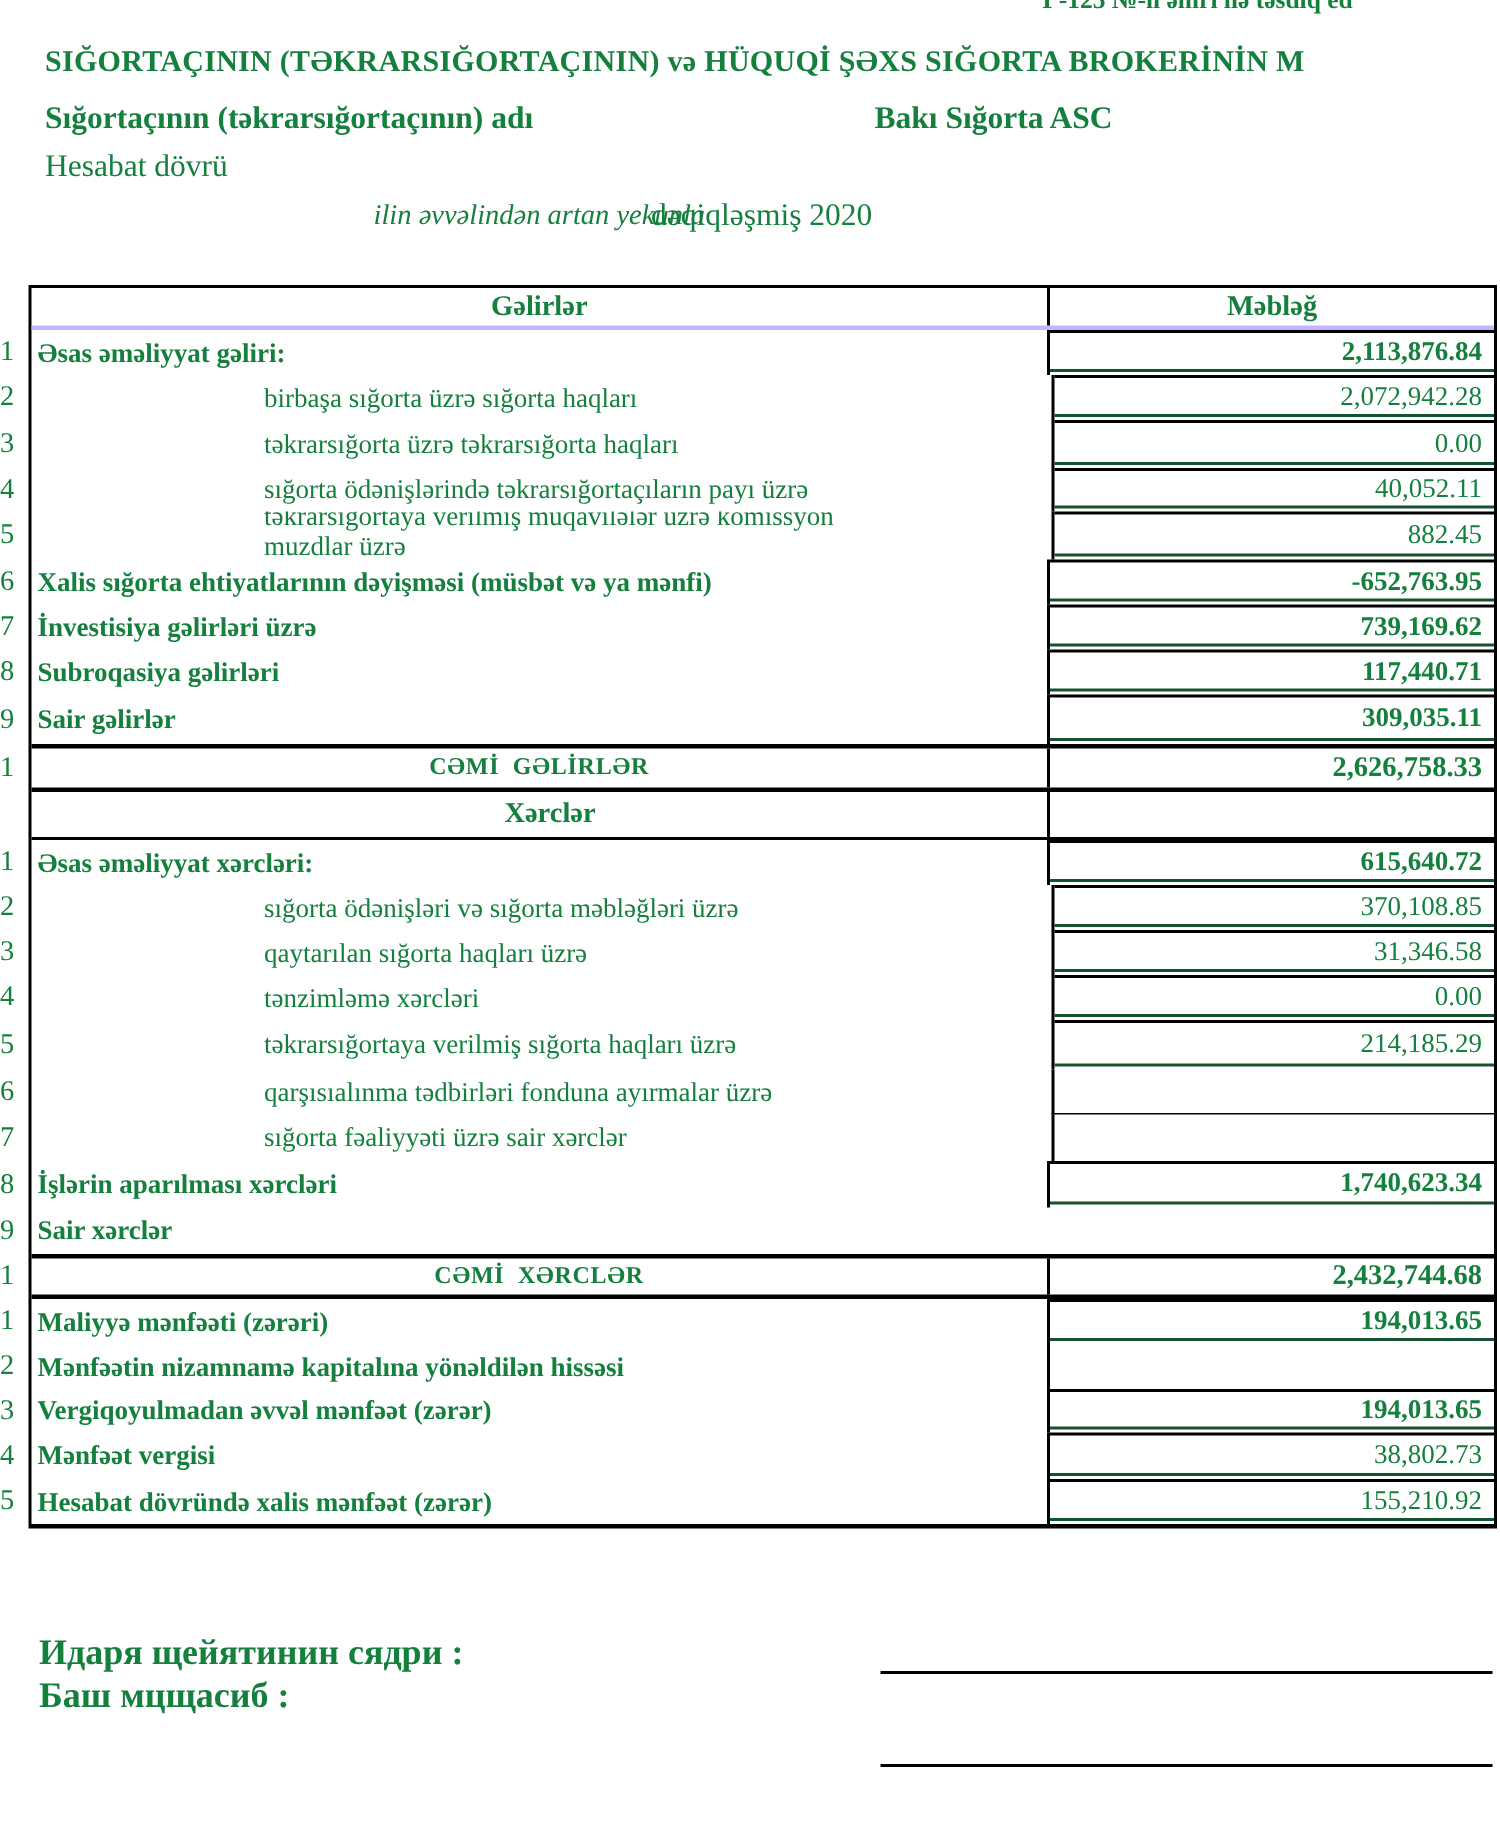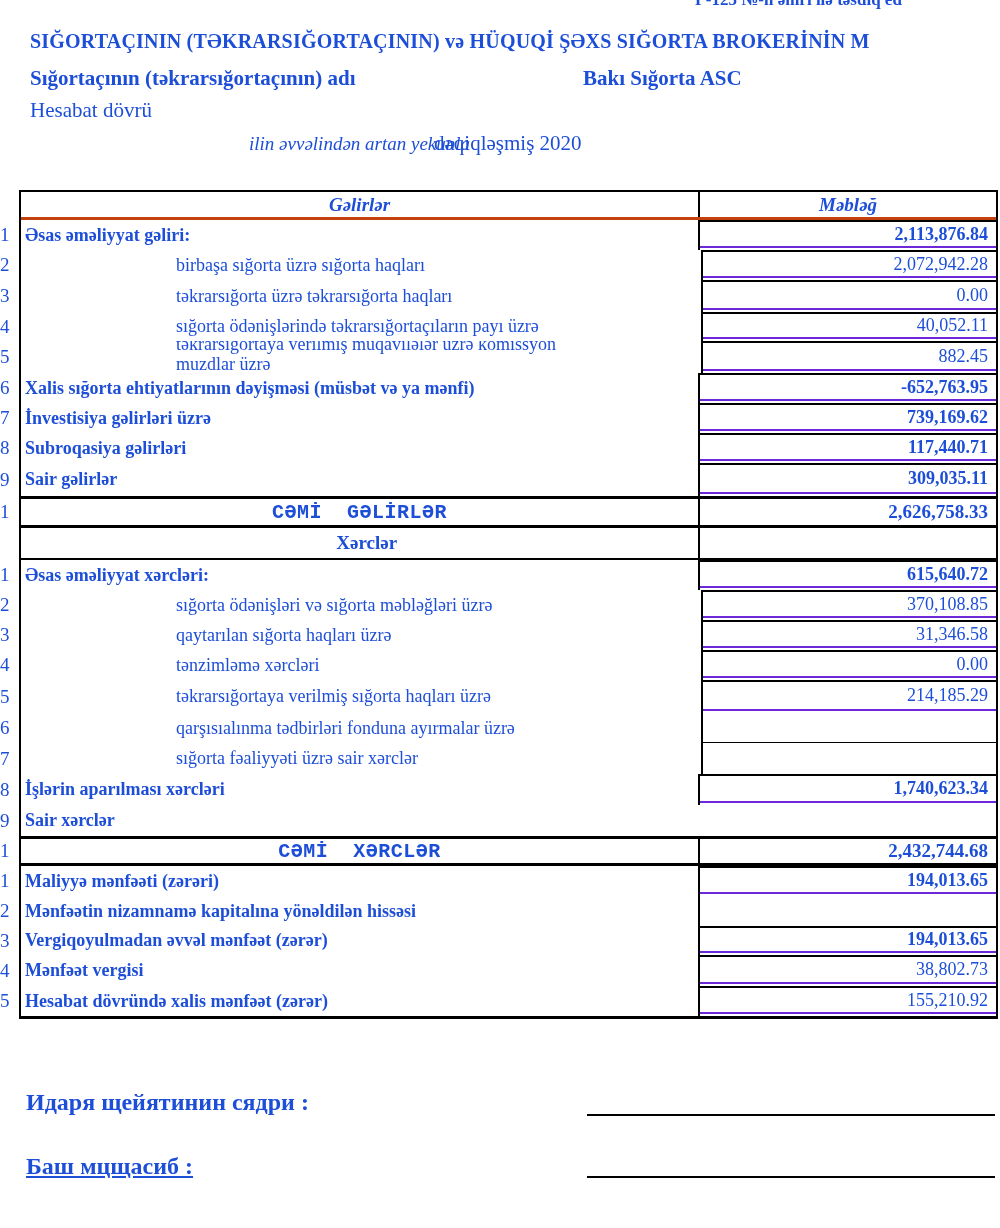--- a/index.html
+++ b/index.html
@@ -1,46 +1,46 @@
 <!DOCTYPE html>
 <html><head>
 <meta charset="utf-8">
 <style>
   html,body{margin:0;padding:0;background:#fff;}
   #page{position:relative;width:1000px;height:1228px;background:#fff;overflow:hidden;
-        font-family:"Liberation Serif","DejaVu Serif",serif;color:#1d4ed8;}
+        font-family:"Liberation Serif","DejaVu Serif",serif;color:#15803d;}
   .abs{position:absolute;white-space:nowrap;}
   #top-note{left:695px;top:-10px;font-size:17px;font-weight:bold;}
   #title1{left:30px;top:30px;font-size:20px;font-weight:bold;letter-spacing:.2px;}
   #insurer-label{left:30px;top:66px;font-size:21px;font-weight:bold;}
   #insurer-name{left:583px;top:66px;font-size:21px;font-weight:bold;}
   #period-label{left:30px;top:98px;font-size:21px;}
   #period-value{left:434px;top:98px;font-size:21px;margin-top:33px;}
   #period-note{left:249px;top:133px;font-size:19px;font-style:italic;}
 
   #report-table{position:absolute;left:19px;top:190px;width:979px;box-sizing:border-box;
     border:2px solid #000;border-bottom:3px solid #000;}
   .row{display:flex;position:relative;box-sizing:border-box;}
   .lbl{width:714px;display:flex;align-items:center;font-size:18px;font-weight:bold;
        padding-left:4px;box-sizing:border-box;overflow:hidden;}
   .lbl.reg{font-weight:normal;padding-left:155px;}
   .lbl.clip{display:block;overflow:hidden;}
   .clines{margin-top:-7px;line-height:20px;font-weight:normal;font-size:18px;}
   .val{width:314px;border-left:2px solid #000;position:relative;box-sizing:border-box;font-size:18px;}
   .val.thin{border-bottom:1px solid #000;}
-  .vbox{position:absolute;left:0;right:0;top:0;bottom:2px;border-top:2px solid #000;border-bottom:2px solid #6d28d9;
+  .vbox{position:absolute;left:0;right:0;top:0;bottom:2px;border-top:2px solid #000;border-bottom:2px solid #14532d;
         display:flex;align-items:center;justify-content:flex-end;padding-right:8px;box-sizing:border-box;}
   .vbox.b{font-weight:bold;}
   .rownum{position:absolute;left:-21px;top:0;height:100%;display:flex;align-items:center;
           font-size:19px;font-weight:normal;}
-  .row.colhead{border-bottom:3px solid #c2410c;font-style:italic;}
+  .row.colhead{border-bottom:3px solid #c4b5fd;}
   .row.colhead .lbl{justify-content:center;padding-left:0;font-size:19px;}
   .row.colhead .val{display:flex;align-items:center;justify-content:center;font-weight:bold;font-size:19px;}
   .row.total{border-top:3px solid #000;border-bottom:3px solid #000;}
-  .row.total .lbl{justify-content:center;padding-left:0;font-size:20px;white-space:pre;letter-spacing:.5px;font-family:Liberation Mono, monospace;}
+  .row.total .lbl{justify-content:center;padding-left:0;font-size:16px;white-space:pre;letter-spacing:.5px;}
   .row.total .val{display:flex;align-items:center;justify-content:flex-end;font-weight:bold;
                   font-size:19px;padding-right:8px;}
   .row.sechead{border-bottom:2px solid #000;}
   .row.sechead .lbl{justify-content:center;padding-left:14px;font-size:19px;}
 
   .sig-label{position:absolute;left:26px;font-size:24px;font-weight:bold;white-space:nowrap;}
   .sig-line{position:absolute;left:587px;width:408px;height:2px;background:#000;}
 </style>
 </head>
 <body>
@@ -227,15 +227,15 @@
         <span class="rownum">5</span>
         <div class="lbl">Hesabat dövründə xalis mənfəət (zərər)</div>
         <div class="val">
           <div class="vbox">155,210.92</div>
         </div>
       </div>
     </div>
 
   <div class="sig-label" style="top:1089px;">Идаря щейятинин сядри :</div>
   <div class="sig-line" style="top:1114px;"></div>
-  <div class="sig-label" style="top:1153px;text-decoration:underline;">Баш мцщасиб :</div>
+  <div class="sig-label" style="top:1118px;">Баш мцщасиб :</div>
   <div class="sig-line" style="top:1176px;"></div>
 </div>
 
 </body></html>

